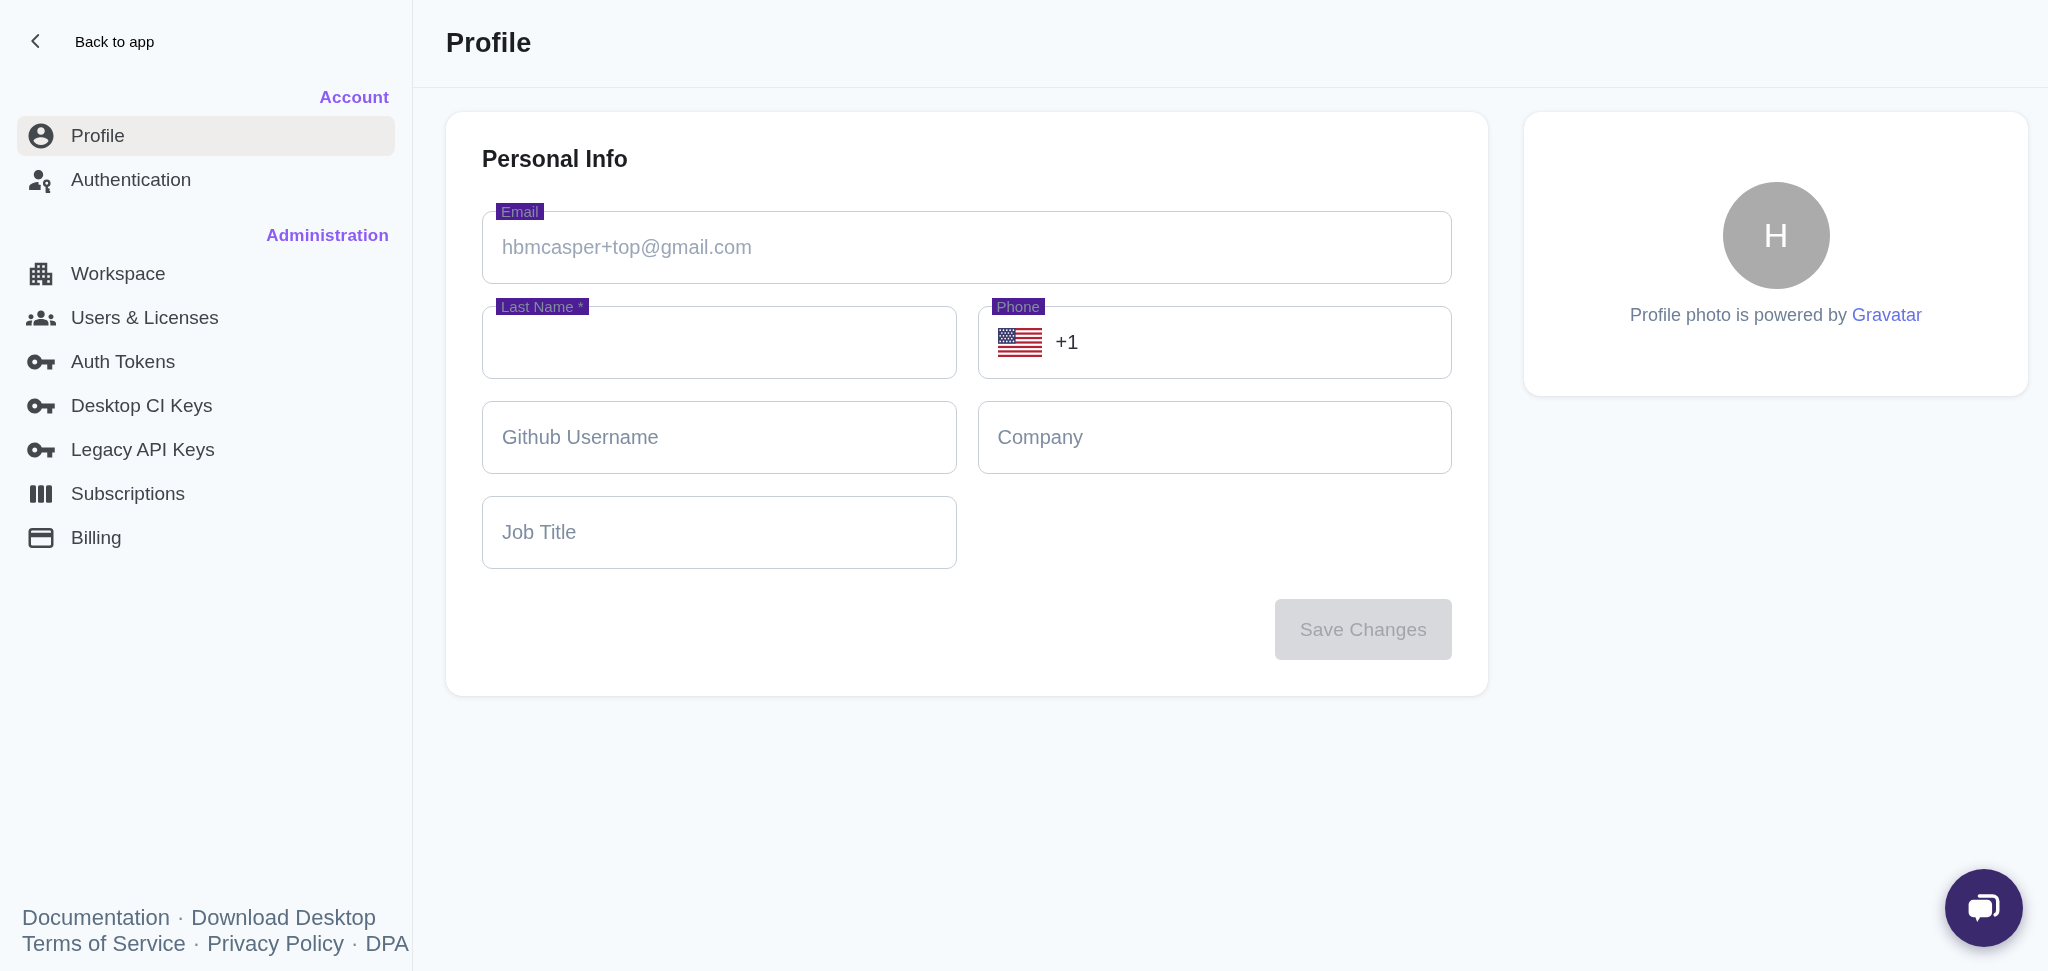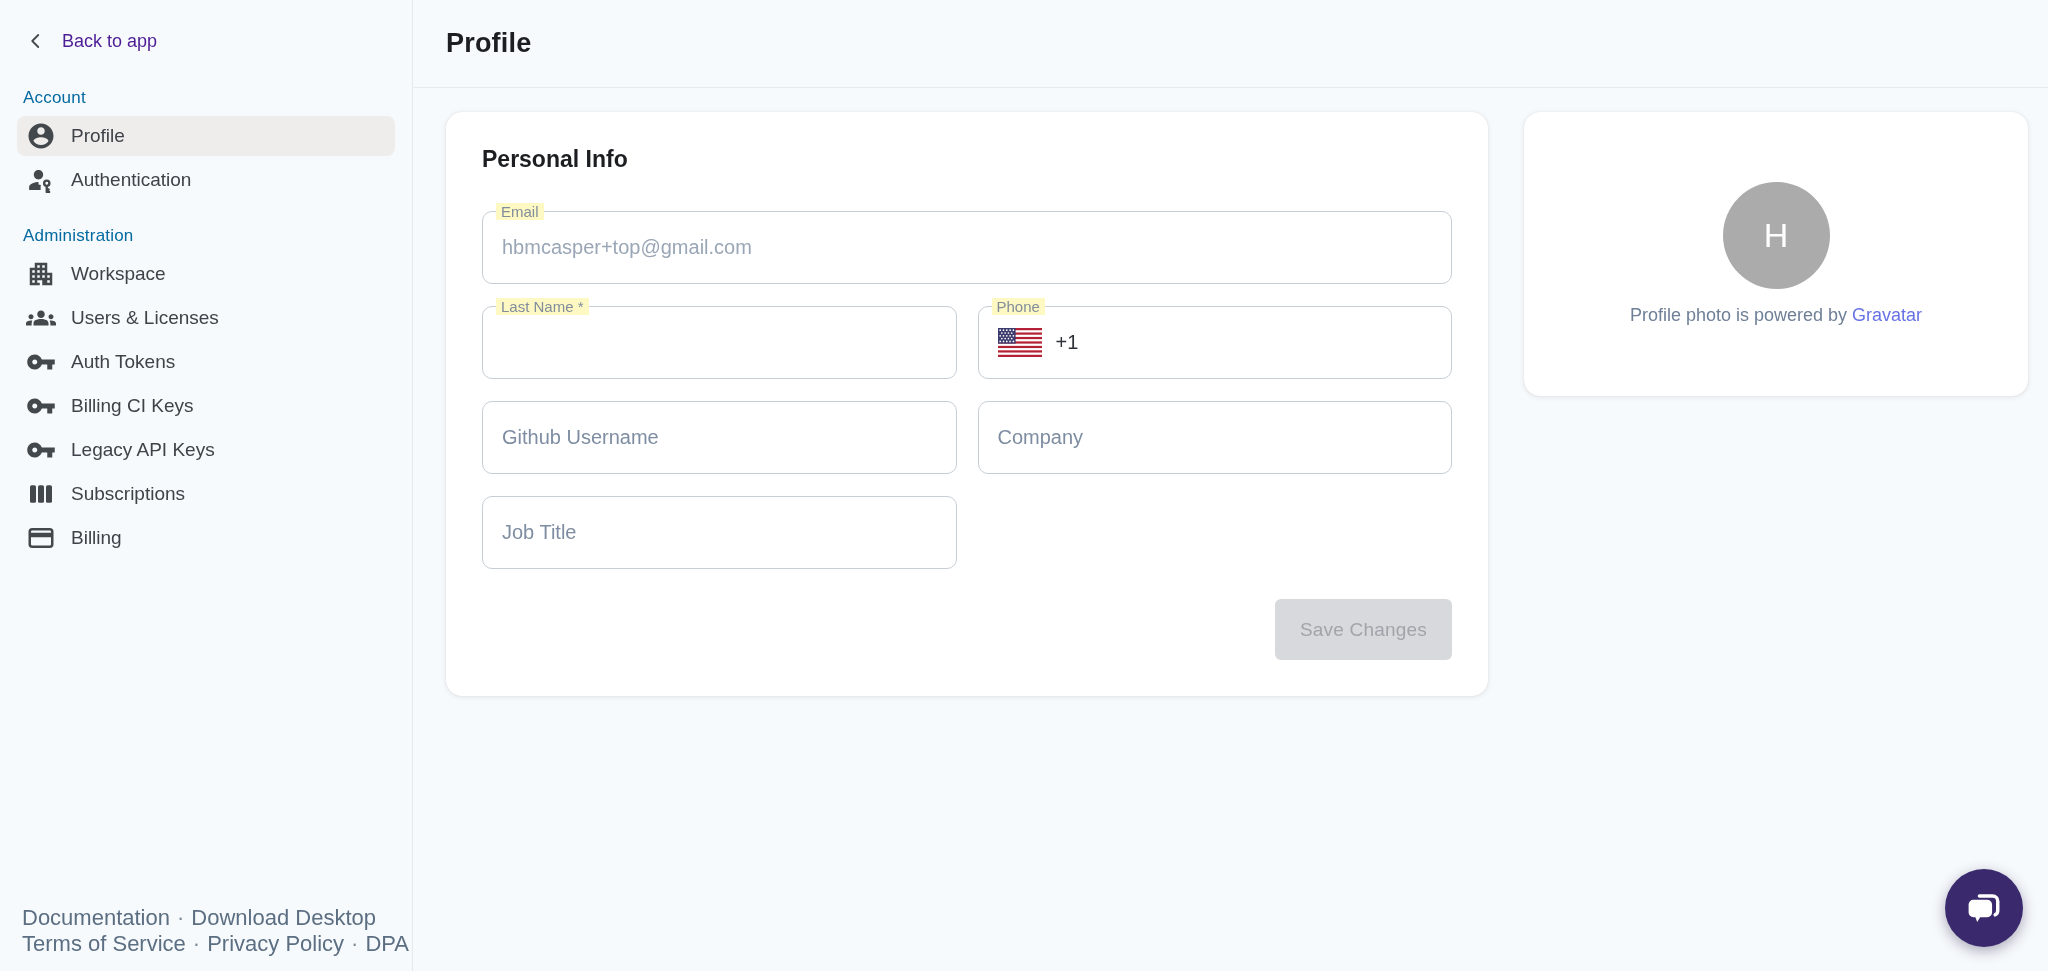--- a/index.html
+++ b/index.html
@@ -12,27 +12,27 @@
     position:relative;
   }
   
   .sidebar {
     position:absolute; left:0; top:0; width:413px; height:100%;
     border-right:1px solid #e6e9eb;
     padding:26px 17px 0 17px;
     background:#f7fafc;
   }
   .back-row {
-    display:flex; align-items:center; gap:17px;
+    display:flex; align-items:center; gap:30px;
     padding:0 10px; height:30px; cursor:pointer;
-    font-size:18px; color:#4c1d95;
+    font-size:15px; color:#000000;
   }
   .section-label {
     margin:32px 0 8px 0; padding:0 6px;
-    font-size:17px; font-weight:400; color:#0369a1; letter-spacing:.2px;
+    font-size:17px; font-weight:700; color:#8b5cf6; letter-spacing:.2px;text-align:right;
   }
   .section-label.second { margin-top:26px; }
   .nav-item {
     height:40px; border-radius:8px;
     display:flex; align-items:center; gap:15px;
     padding:0 9px; margin-bottom:4px;
     font-size:19px; color:#3f4349; cursor:pointer;
   }
   .nav-item.selected { background:#eeedeb; }
   .nav-item svg { flex:0 0 auto; }
@@ -63,21 +63,21 @@
   }
   .field {
     position:relative; height:73px;
     border:1.4px solid #c8ced6; border-radius:10px;
     display:flex; align-items:center; padding:0 19px;
     background:#fff;
   }
   .field.full { grid-column:1 / span 2; }
   .field-label {
     position:absolute; top:-9px; left:13px;
-    background:#fef9c3; padding:0 5px;
+    background:#4c1d95; padding:0 5px;
     font-size:15px; color:#828d9c; white-space:nowrap;
   }
   .field input {
     border:none; outline:none; width:100%; background:transparent;
     font-family:inherit; font-size:20px; color:#2f3138;
   }
   .field input::placeholder { color:#7e8da1; opacity:1; }
   .field input:disabled { color:#9aa6b6; -webkit-text-fill-color:#9aa6b6; }
   .flag { margin-right:14px; flex:0 0 auto; display:block; }
   .actions { display:flex; justify-content:flex-end; margin-top:30px; }
@@ -158,21 +158,21 @@
     <svg class="nav-icon" viewBox="0 0 24 24">
       <path d="M12.65 10C11.83 7.67 9.61 6 7 6c-3.31 0-6 2.69-6 6s2.69 6 6 6c2.61 0 4.83-1.67 5.65-4H17v4h4v-4h2v-4H12.65zM7 14c-1.1 0-2-.9-2-2s.9-2 2-2 2 .9 2 2-.9 2-2 2z"></path>
     </svg>
     <span>Auth Tokens</span>
   </div>
 
   <div class="nav-item">
     <svg class="nav-icon" viewBox="0 0 24 24">
       <path d="M12.65 10C11.83 7.67 9.61 6 7 6c-3.31 0-6 2.69-6 6s2.69 6 6 6c2.61 0 4.83-1.67 5.65-4H17v4h4v-4h2v-4H12.65zM7 14c-1.1 0-2-.9-2-2s.9-2 2-2 2 .9 2 2-.9 2-2 2z"></path>
     </svg>
-    <span>Billing CI Keys</span>
+    <span>Desktop CI Keys</span>
   </div>
 
   <div class="nav-item">
     <svg class="nav-icon" viewBox="0 0 24 24">
       <path d="M12.65 10C11.83 7.67 9.61 6 7 6c-3.31 0-6 2.69-6 6s2.69 6 6 6c2.61 0 4.83-1.67 5.65-4H17v4h4v-4h2v-4H12.65zM7 14c-1.1 0-2-.9-2-2s.9-2 2-2 2 .9 2 2-.9 2-2 2z"></path>
     </svg>
     <span>Legacy API Keys</span>
   </div>
 
   <div class="nav-item">

